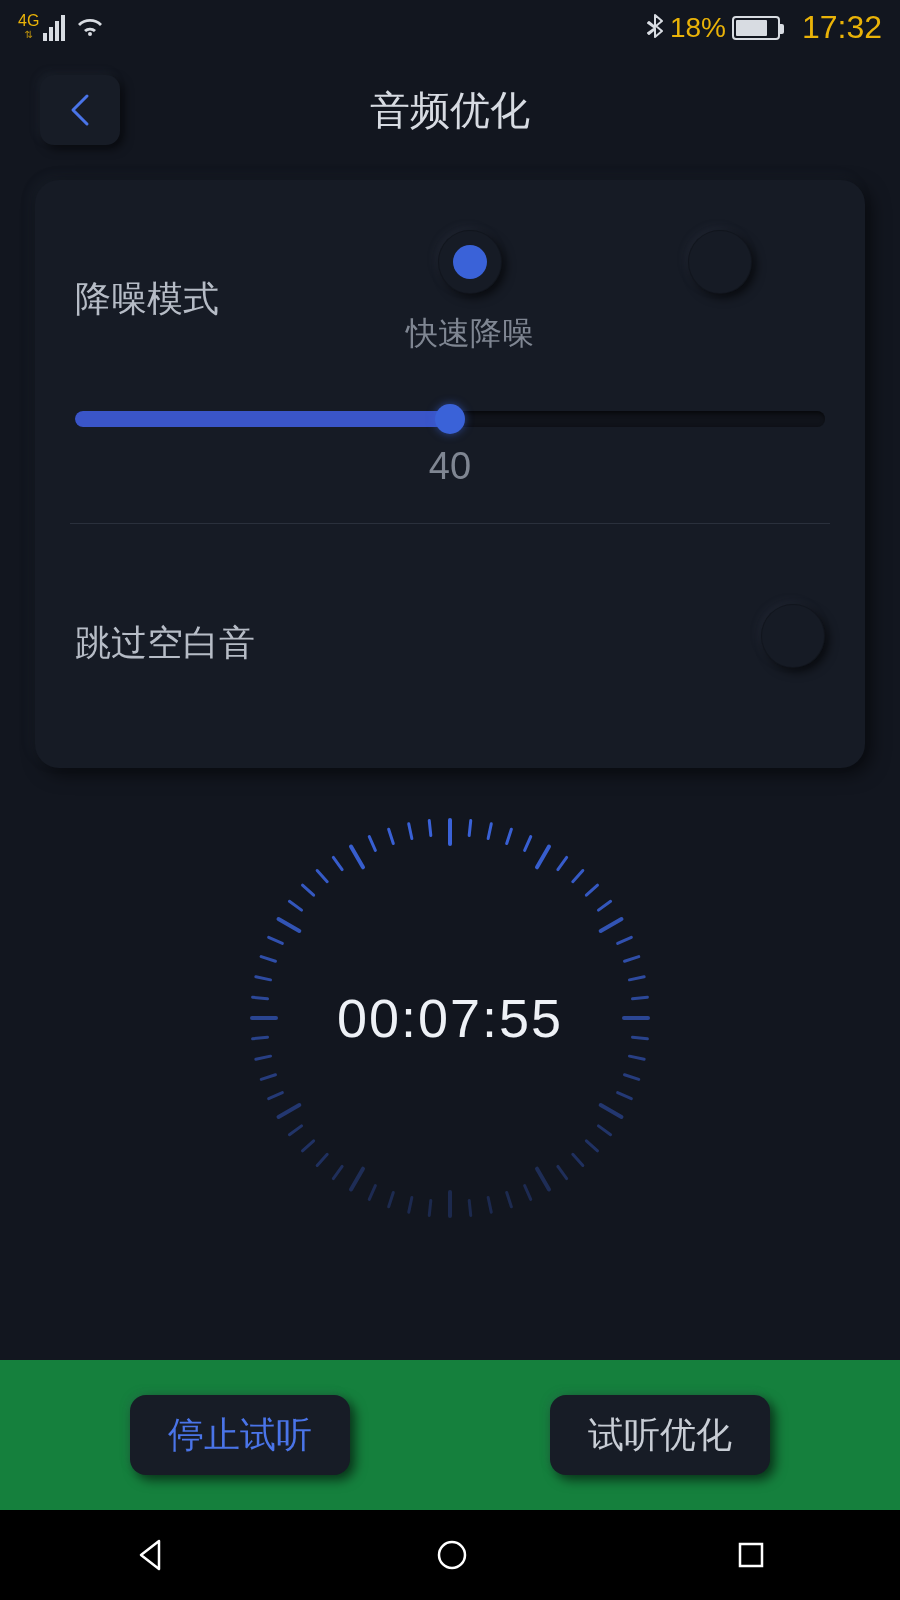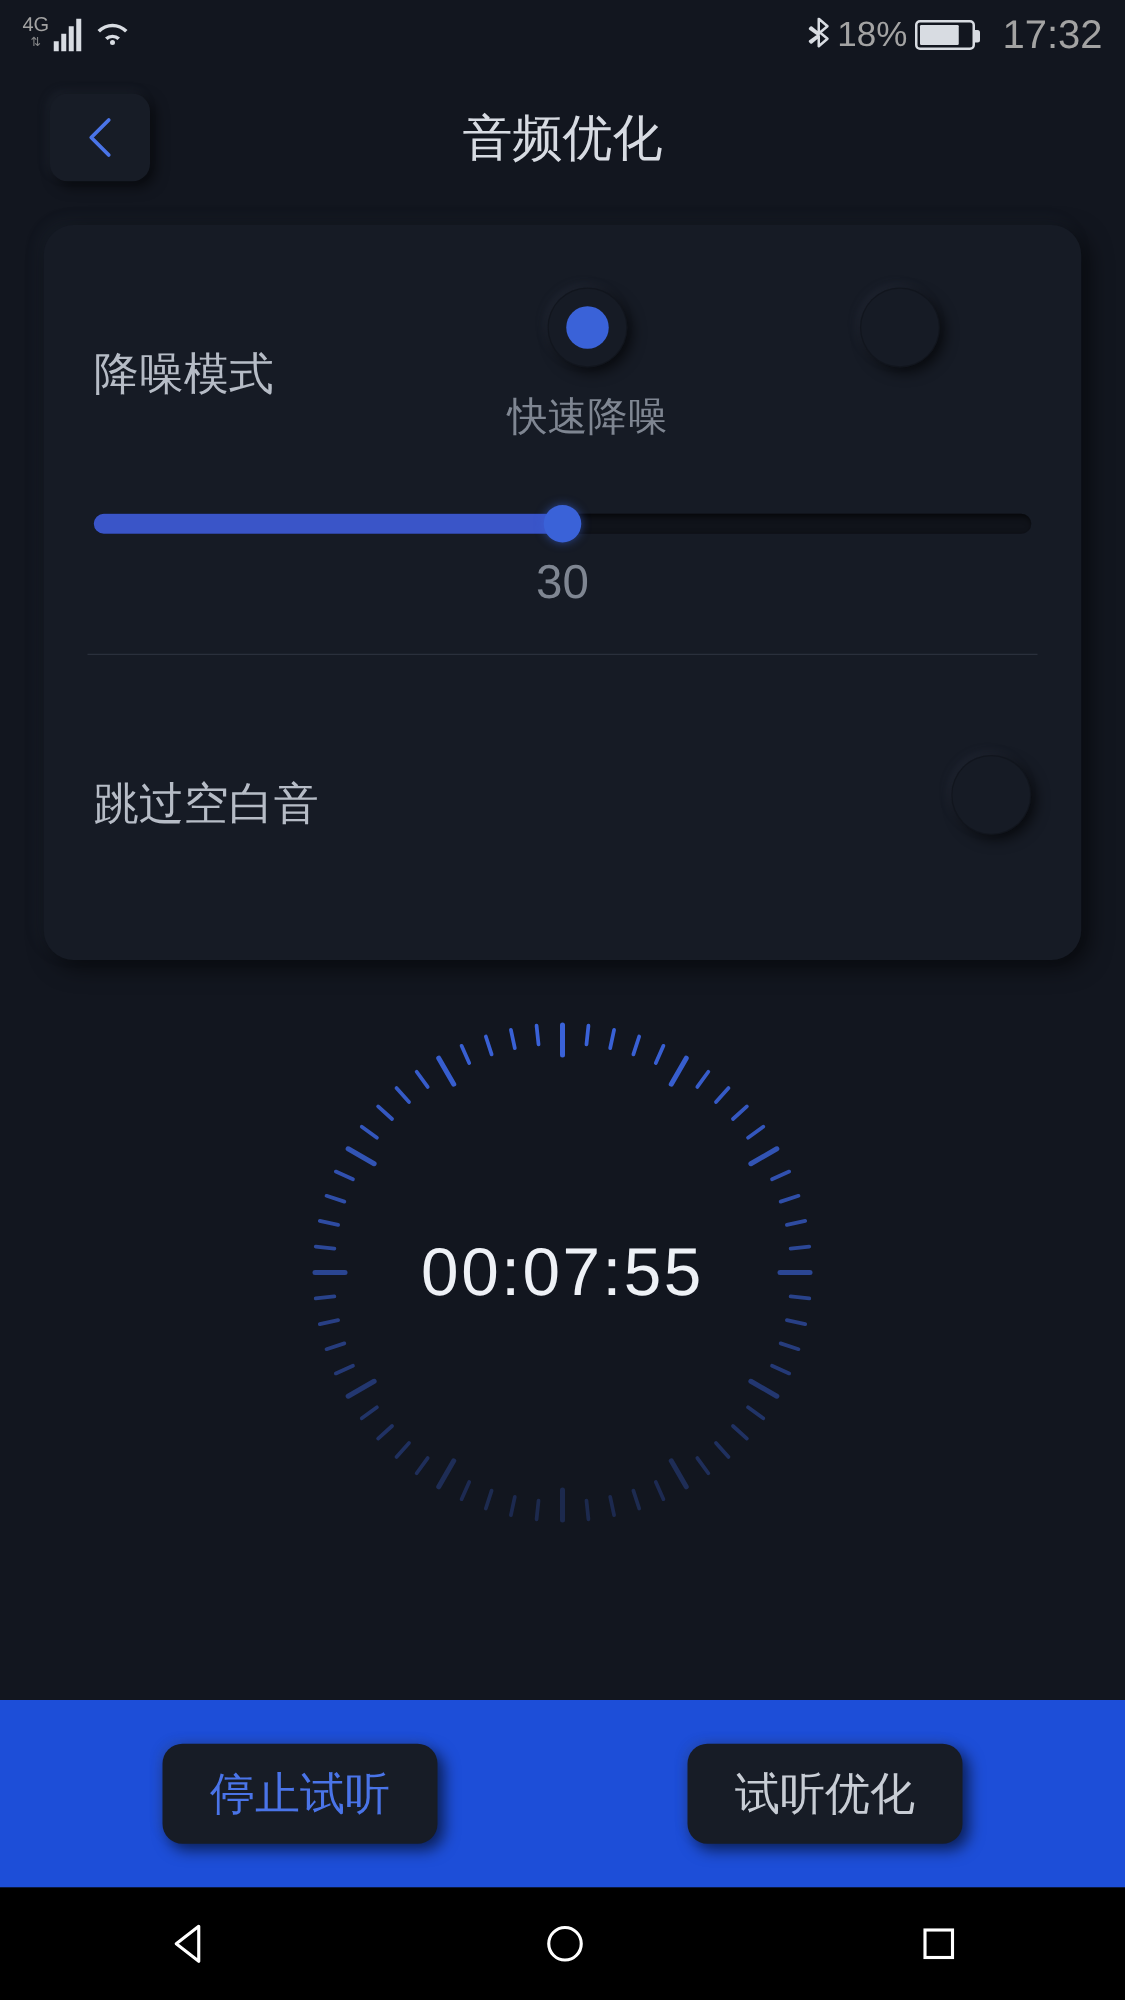--- a/index.html
+++ b/index.html
@@ -12,21 +12,21 @@
     overflow: hidden;
   }
   
   .status-bar {
     height: 55px;
     display: flex;
     align-items: center;
     justify-content: space-between;
     padding: 0 18px;
     font-size: 28px;
-    color: #a3a3a3;
+    color: #eab308;
   }
   .status-left { display: flex; align-items: center; gap: 10px; }
   .status-right { display: flex; align-items: center; gap: 6px; }
   .net-label { font-size: 16px; line-height: 14px; }
   .signal-bars { display: flex; align-items: flex-end; gap: 2px; }
   .signal-bars span { width: 4px; background: #d8dce2; display: block; }
   .wifi-icon svg, .bt-icon svg { display: block; }
   .battery-icon {
     width: 48px; height: 24px; border: 2px solid #d8dce2; border-radius: 4px;
     position: relative; display: flex; align-items: center; padding: 2px;
@@ -169,21 +169,21 @@
     transform-origin: 50% 200px;
     border-radius: 2px;
   }
 
   
   .bottom-bar {
     position: absolute;
     left: 0; right: 0;
     bottom: 90px;
     height: 150px;
-    background: #1d4ed8;
+    background: #15803d;
     display: flex;
     align-items: center;
     justify-content: space-around;
     padding: 0 30px;
   }
   .action-btn {
     min-width: 220px;
     height: 80px;
     border-radius: 16px;
     background: #171c26;
@@ -262,21 +262,21 @@
     <div class="radio-col">
       <div class="neu-radio"></div>
     </div>
   </div>
 
   <div class="slider-wrap">
     <div class="slider-track">
       <div class="slider-fill" style="width: 50%;"></div>
       <div class="slider-thumb" style="left: 50%;"></div>
     </div>
-    <div class="slider-value">30</div>
+    <div class="slider-value">40</div>
   </div>
 
   <div class="divider"></div>
 
   <div class="row2">
     <div class="row2-label">跳过空白音</div>
     <div class="neu-radio"></div>
   </div>
 </div>
 

